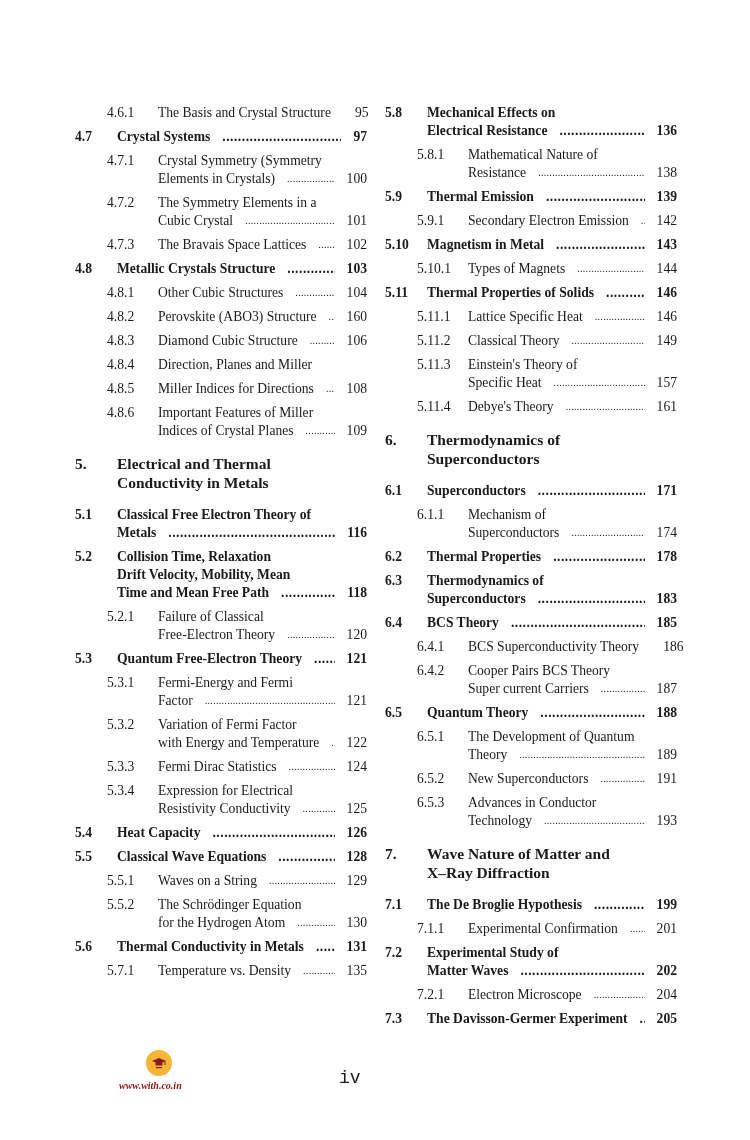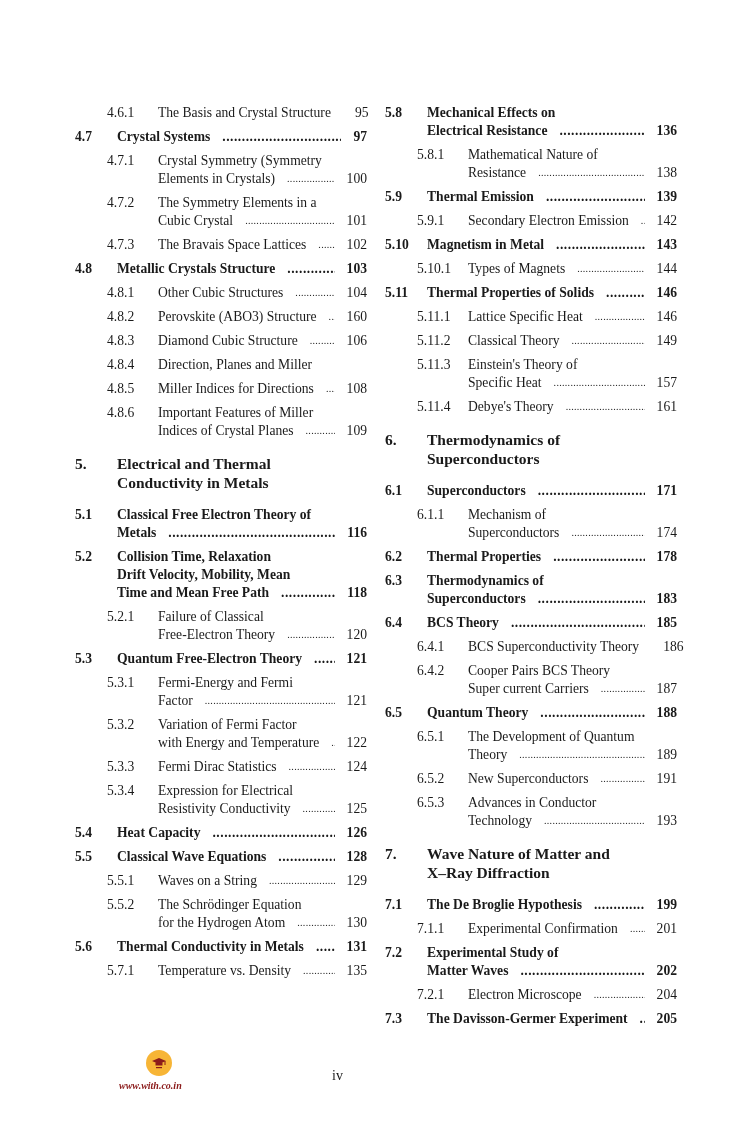--- a/index.html
+++ b/index.html
@@ -23,21 +23,21 @@
   .last .t { flex: 0 0 auto; }
   .last .dots { flex: 1 1 auto; overflow: hidden; white-space: nowrap; letter-spacing: 0.5px; }
   .last .dots::before { content: "........................................................................................................................"; }
   .row.sub .last .dots { font-size: 10px; line-height: 18px; letter-spacing: 0.3px; }
   .last .pg { flex: 0 0 auto; }
   .footer-logo { position: absolute; left: 146px; top: 1050px; width: 26px; height: 26px; border-radius: 50%;
                  background: #f7b536; display: flex; align-items: center; justify-content: center; }
   .footer-logo svg { display: block; }
   .footer-url { position: absolute; left: 119px; top: 1080px; font-size: 10px; font-style: italic; font-weight: bold;
                 color: #8b1a1a; font-family: "Liberation Serif", serif; }
-  .page-num { position: absolute; left: 332px; top: 1068px; font-size: 14px; font-family: Liberation Serif, serif; }
+  .page-num { position: absolute; left: 339px; top: 1068px; font-size: 18px; font-family: Liberation Mono, monospace; }
 </style>
 </head>
 <body>
 
 <div class="col left" id="col-left">
     <div class="row sub">
       <span class="num">4.6.1</span>
       <span class="body">
         <span class="last">
           <span class="t">The Basis and Crystal Structure</span>

